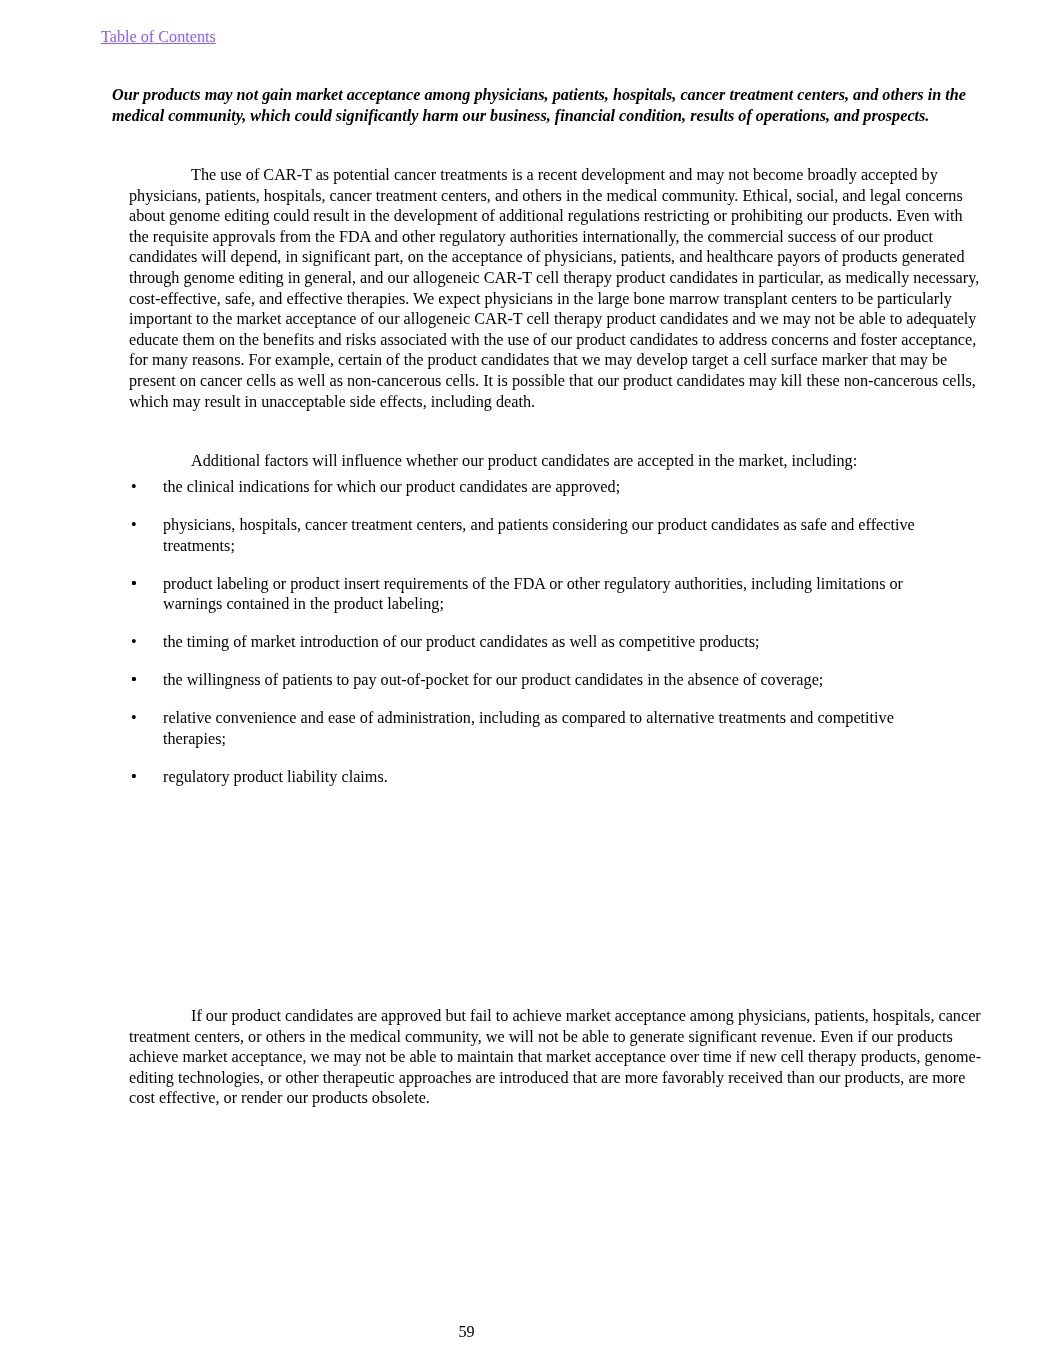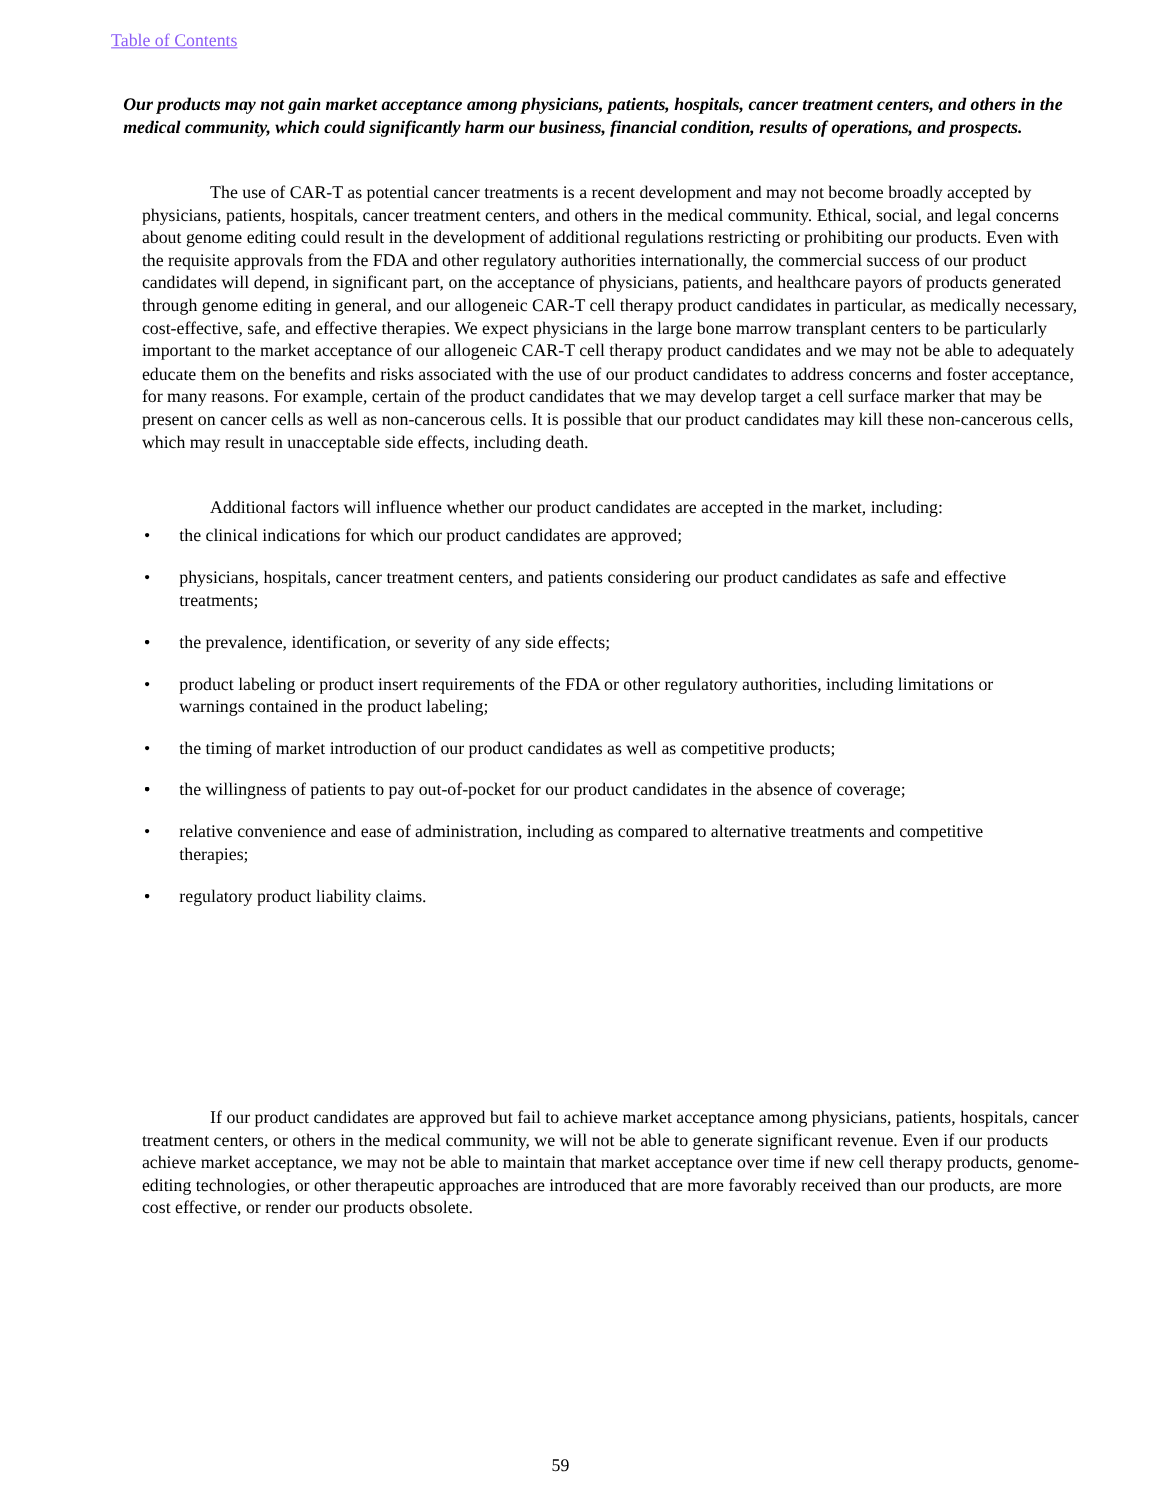--- a/index.html
+++ b/index.html
@@ -75,21 +75,20 @@
       top: 0;
     }
     .page-number {
       position: absolute;
       left: 0;
       width: 933px;
       top: 1322px;
       text-align: center;
       font-size: 16.2px;
       line-height: 20px;
-      padding-left: 43px;
     }
   </style>
 </head>
 <body>
 
 <div class="page">
   <a class="toc-link">Table of Contents</a>
 
   <p class="heading">Our products may not gain market acceptance among physicians, patients, hospitals, cancer treatment centers, and others in the medical community, which could significantly harm our business, financial condition, results of operations, and prospects.</p>
 
@@ -104,21 +103,20 @@
     </li>
     <li class="bullet-item">
       <span class="bullet-mark">•</span>
       <span>physicians, hospitals, cancer treatment centers, and patients considering our product candidates as safe and effective treatments;</span>
     </li>
     <li class="bullet-item">
       <span class="bullet-mark">•</span>
     </li>
     <li class="bullet-item">
       <span class="bullet-mark">•</span>
-      <span>the prevalence, identification, or severity of any side effects;</span>
     </li>
     <li class="bullet-item">
       <span class="bullet-mark">•</span>
       <span>product labeling or product insert requirements of the FDA or other regulatory authorities, including limitations or warnings contained in the product labeling;</span>
     </li>
     <li class="bullet-item">
       <span class="bullet-mark">•</span>
       <span>the timing of market introduction of our product candidates as well as competitive products;</span>
     </li>
     <li class="bullet-item">

